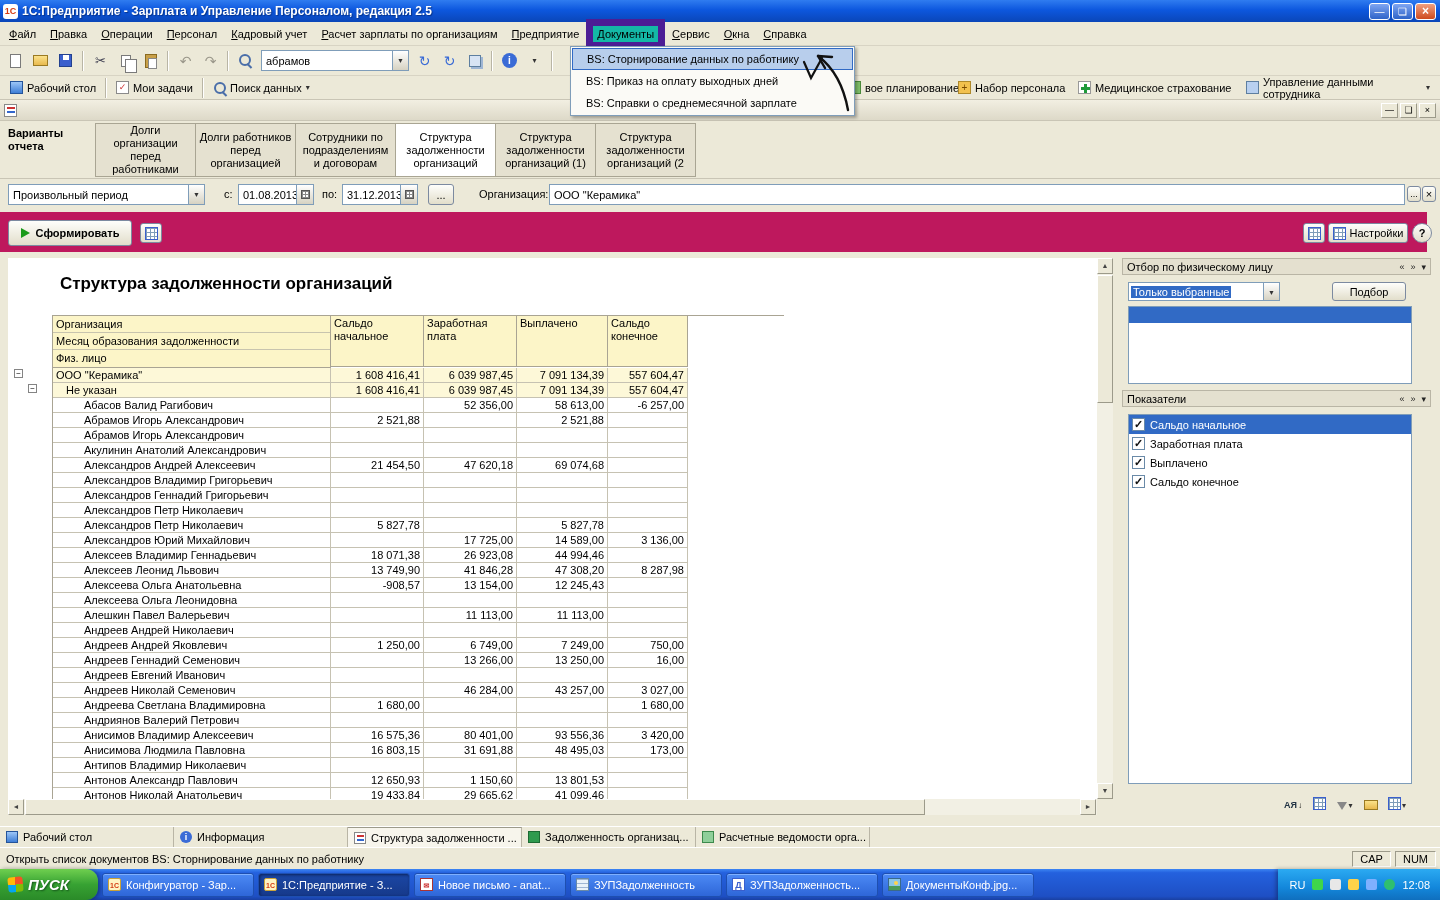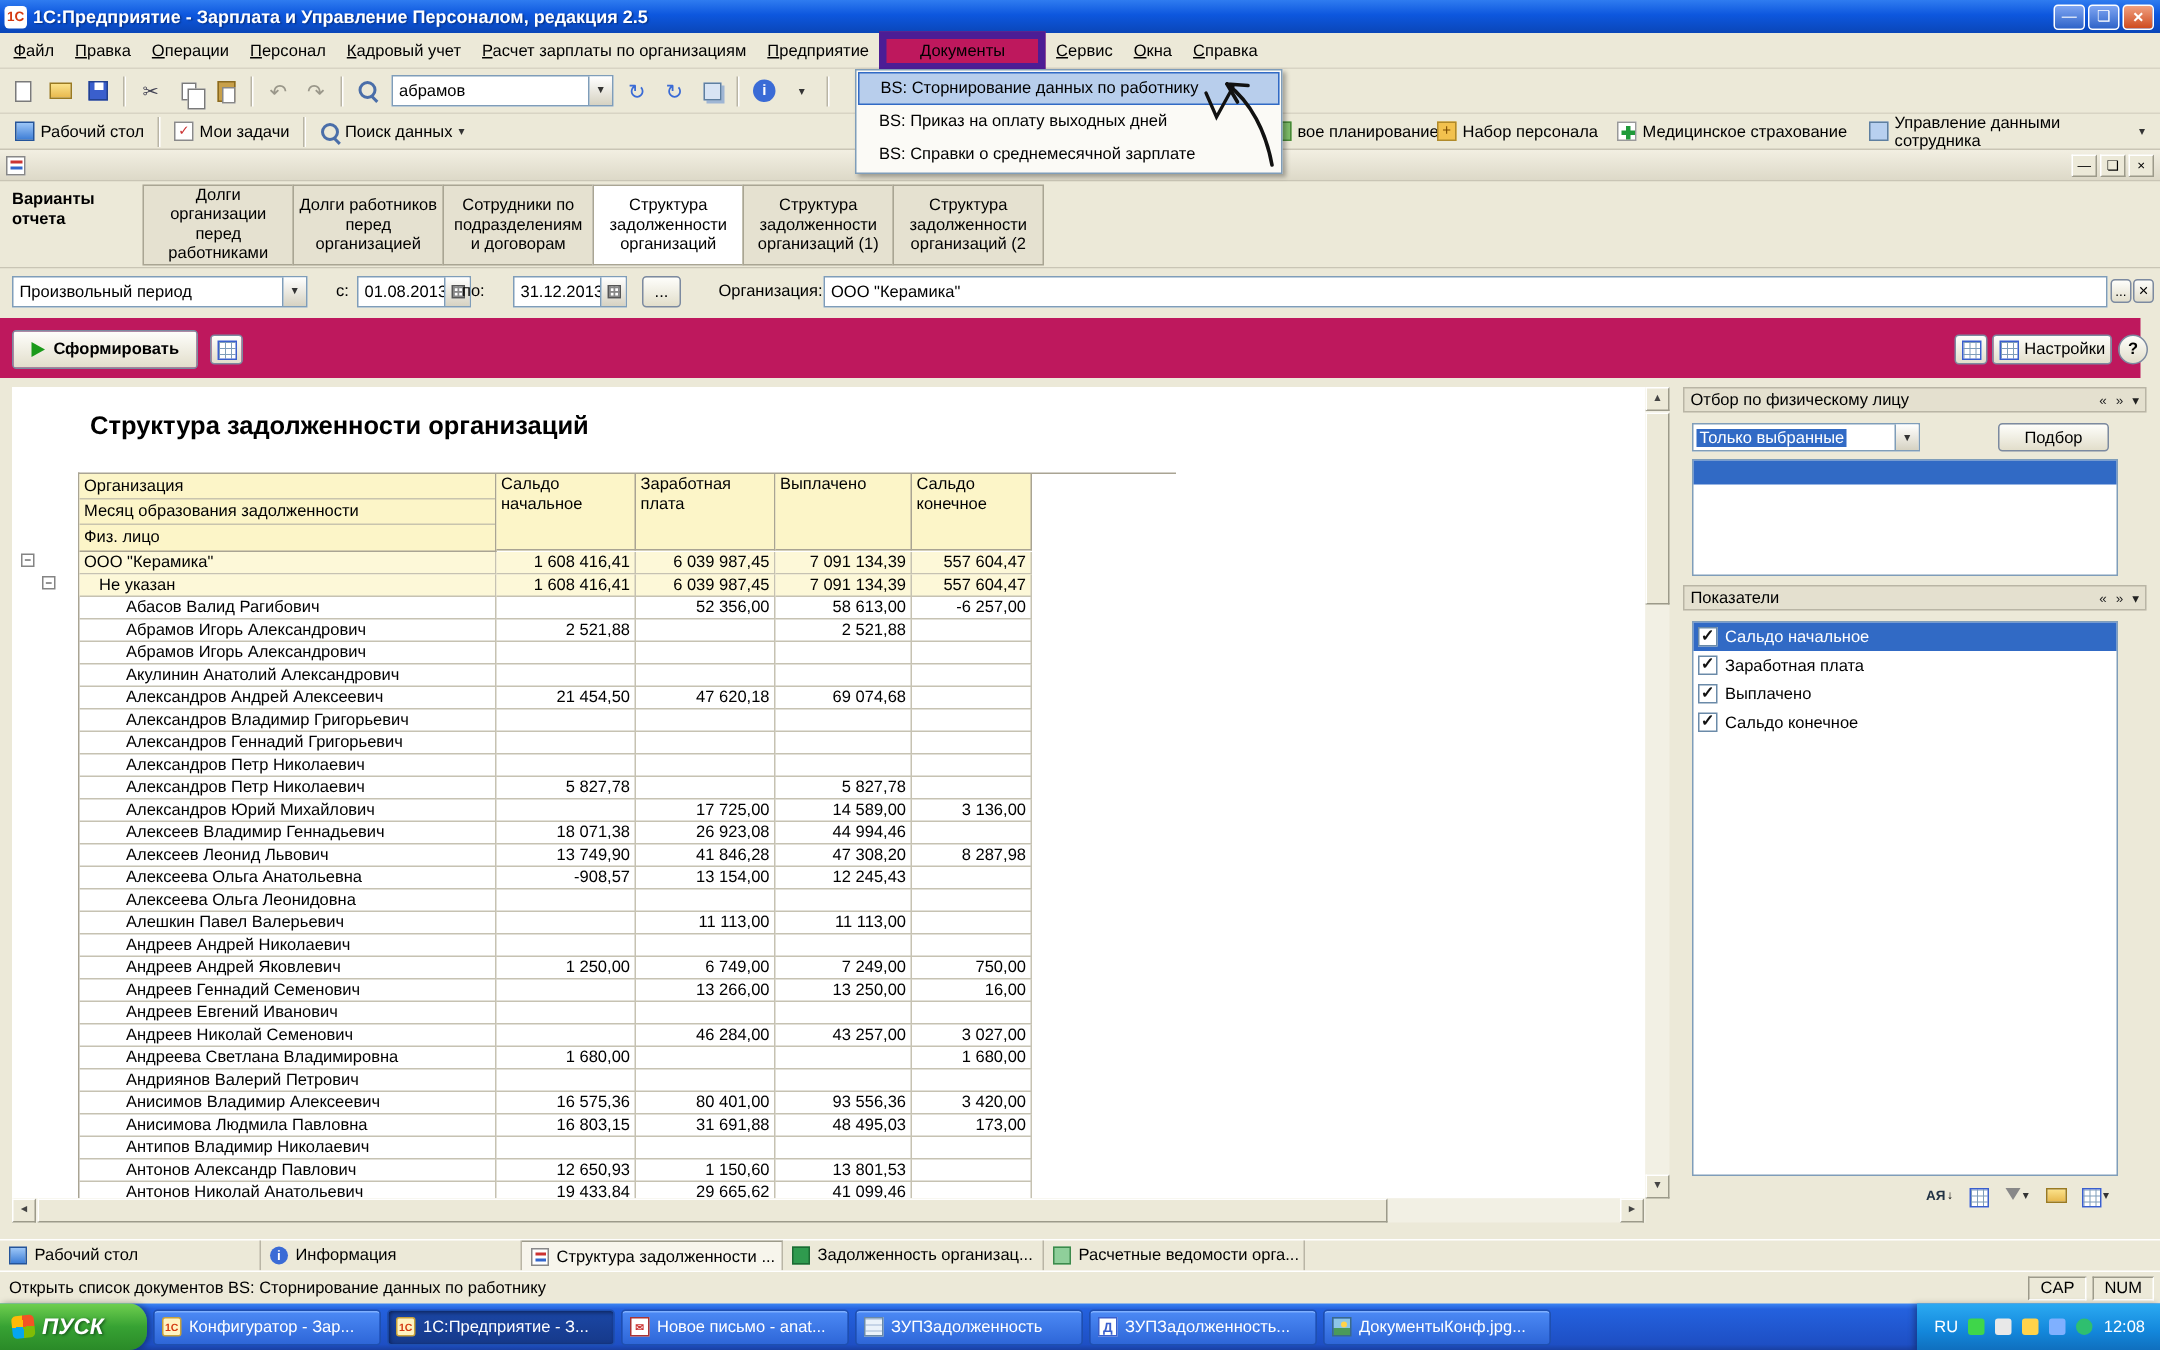--- a/index.html
+++ b/index.html
@@ -9,21 +9,21 @@
 #titlebar{position:absolute;left:0;top:0;width:1440px;height:22px;background:linear-gradient(180deg,#2F7CF0 0%,#0D57DE 45%,#0A46B8 100%);display:flex;align-items:center;color:#fff}
 #titlebar .appico{width:15px;height:15px;margin:0 4px 0 3px;background:#fff;border-radius:3px;color:#D43A12;font-weight:bold;font-size:9px;text-align:center;line-height:15px}
 #titlebar .ttl{font-weight:bold;font-size:12px;text-shadow:1px 1px 1px #06338A}
 #titlebar .wbtns{margin-left:auto;display:flex;gap:2px;padding-right:4px}
 .wbtn{width:21px;height:17px;border:1px solid #fff;border-radius:3px;background:linear-gradient(#7EA5F2,#2E63C8);color:#fff;font-size:10px;text-align:center;line-height:15px}
 .wbtn.close{background:linear-gradient(#F0A080,#CE4A1E);font-size:12px;font-weight:bold}
 
 #menubar{position:absolute;left:0;top:22px;width:1440px;height:24px;background:#ECE9D8;border-bottom:1px solid #D8D4C4;display:flex;align-items:center;padding-left:2px}
 .mi-top{display:inline-block;padding:3px 7px;margin:1px 0}
 .mi-top::first-letter{text-decoration:underline}
-.mi-top.active{background:#be185d;border:5px solid #4c1d95;padding:2px 22px}
+.mi-top.active{background:#14b8a6;border:7px solid #4c1d95;padding:2px 4px}
 
 #toolbar1{position:absolute;left:0;top:46px;width:1440px;height:30px;background:#ECE9D8;border-bottom:1px solid #D8D4C4;display:flex;align-items:center;padding-left:4px;gap:2px}
 .tb{width:23px;height:22px;display:flex;align-items:center;justify-content:center}
 .tsep{width:2px;height:20px;border-left:1px solid #B9B5A5;border-right:1px solid #fff;margin:0 3px}
 .ic-new{width:11px;height:14px;background:#fff;border:1px solid #7A7A7A}
 .ic-open{width:15px;height:11px;background:linear-gradient(#FBE28A,#E8B94E);border:1px solid #9A7A22}
 .ic-save{width:13px;height:13px;background:#3A5FCD;border:1px solid #23418F;position:relative}
 .ic-save::after{content:"";position:absolute;left:3px;top:0;width:6px;height:5px;background:#fff}
 .ic-cut::before{content:"✂";font-size:13px;color:#445}
 .ic-copy{position:relative;width:10px;height:12px;background:#fff;border:1px solid #7A7A7A}
@@ -111,21 +111,21 @@
 .sec-h{position:absolute;left:0;width:309px;height:17px;background:#E4E0CF;border:1px solid #B9B5A5;display:flex;align-items:center;padding:0 4px}
 .sec-h .ctl{margin-left:auto;display:flex;gap:6px;font-size:9px;color:#222}
 .listbox{position:absolute;background:#fff;border:1px solid #7F9DB9}
 .selrow{height:16px;background:#316AC5}
 .cbrow{height:19px;display:flex;align-items:center;gap:5px;padding-left:3px}
 .cbrow.selected{background:#316AC5;color:#fff}
 .cb{width:13px;height:13px;background:#fff;border:1px solid #6A8AA8;font-size:11px;line-height:11px;text-align:center;color:#111;font-weight:bold}
 .cb::before{content:"✓"}
 
 #panel-icons{position:absolute;left:1283px;top:792px;display:flex;gap:6px;align-items:center}
-.pic{width:20px;height:18px;display:flex;align-items:flex-start;justify-content:center;gap:1px}
+.pic{width:20px;height:18px;display:flex;align-items:flex-end;justify-content:center;gap:1px}
 .sortico{font-size:9px;font-weight:bold;color:#234}
 .funnel{width:0;height:0;border-left:5px solid transparent;border-right:5px solid transparent;border-top:8px solid #888}
 .folder{width:14px;height:10px;background:linear-gradient(#FBE28A,#E8B94E);border:1px solid #9A7A22}
 
 #bottomtabs{position:absolute;left:0;top:826px;width:1440px;height:21px;background:#ECE9D8;border-top:1px solid #fff;display:flex}
 .btab{width:174px;display:flex;align-items:center;gap:5px;padding-left:6px;border-right:1px solid #B9B5A5;overflow:hidden;white-space:nowrap}
 .btab.active{background:#F7F5EC;border-top:1px solid #9C9A8A}
 .bt-ico{width:12px;height:12px;flex:0 0 auto}
 .bi-desk{background:linear-gradient(#9CC6F7,#3E7ED6);border:1px solid #24549A}
 .bi-info{background:#3A6BD6;border-radius:50%;color:#fff;font-size:9px;font-weight:bold;text-align:center;line-height:12px}
@@ -297,21 +297,21 @@
     <span class="txt">Произвольный период</span>
     <span class="combtn">▼</span>
   </div>
   <span class="lbl" style="left:224px">с:</span>
   <div class="field" style="left:238px;width:76px">
     <span class="txt">01.08.2013</span>
     <span class="calbtn">
         <span class="calico"></span>
       </span>
   </div>
-  <span class="lbl" style="left:308px">по:</span>
+  <span class="lbl" style="left:322px">по:</span>
   <div class="field" style="left:342px;width:76px">
     <span class="txt">31.12.2013</span>
     <span class="calbtn">
         <span class="calico"></span>
       </span>
   </div>
   <div class="xpbtn" style="position:absolute;left:428px;top:5px;width:26px;height:21px">...</div>
   <span class="lbl" style="left:479px">Организация:</span>
   <div class="field" style="left:549px;width:856px">
     <span class="txt">ООО "Керамика"</span>

